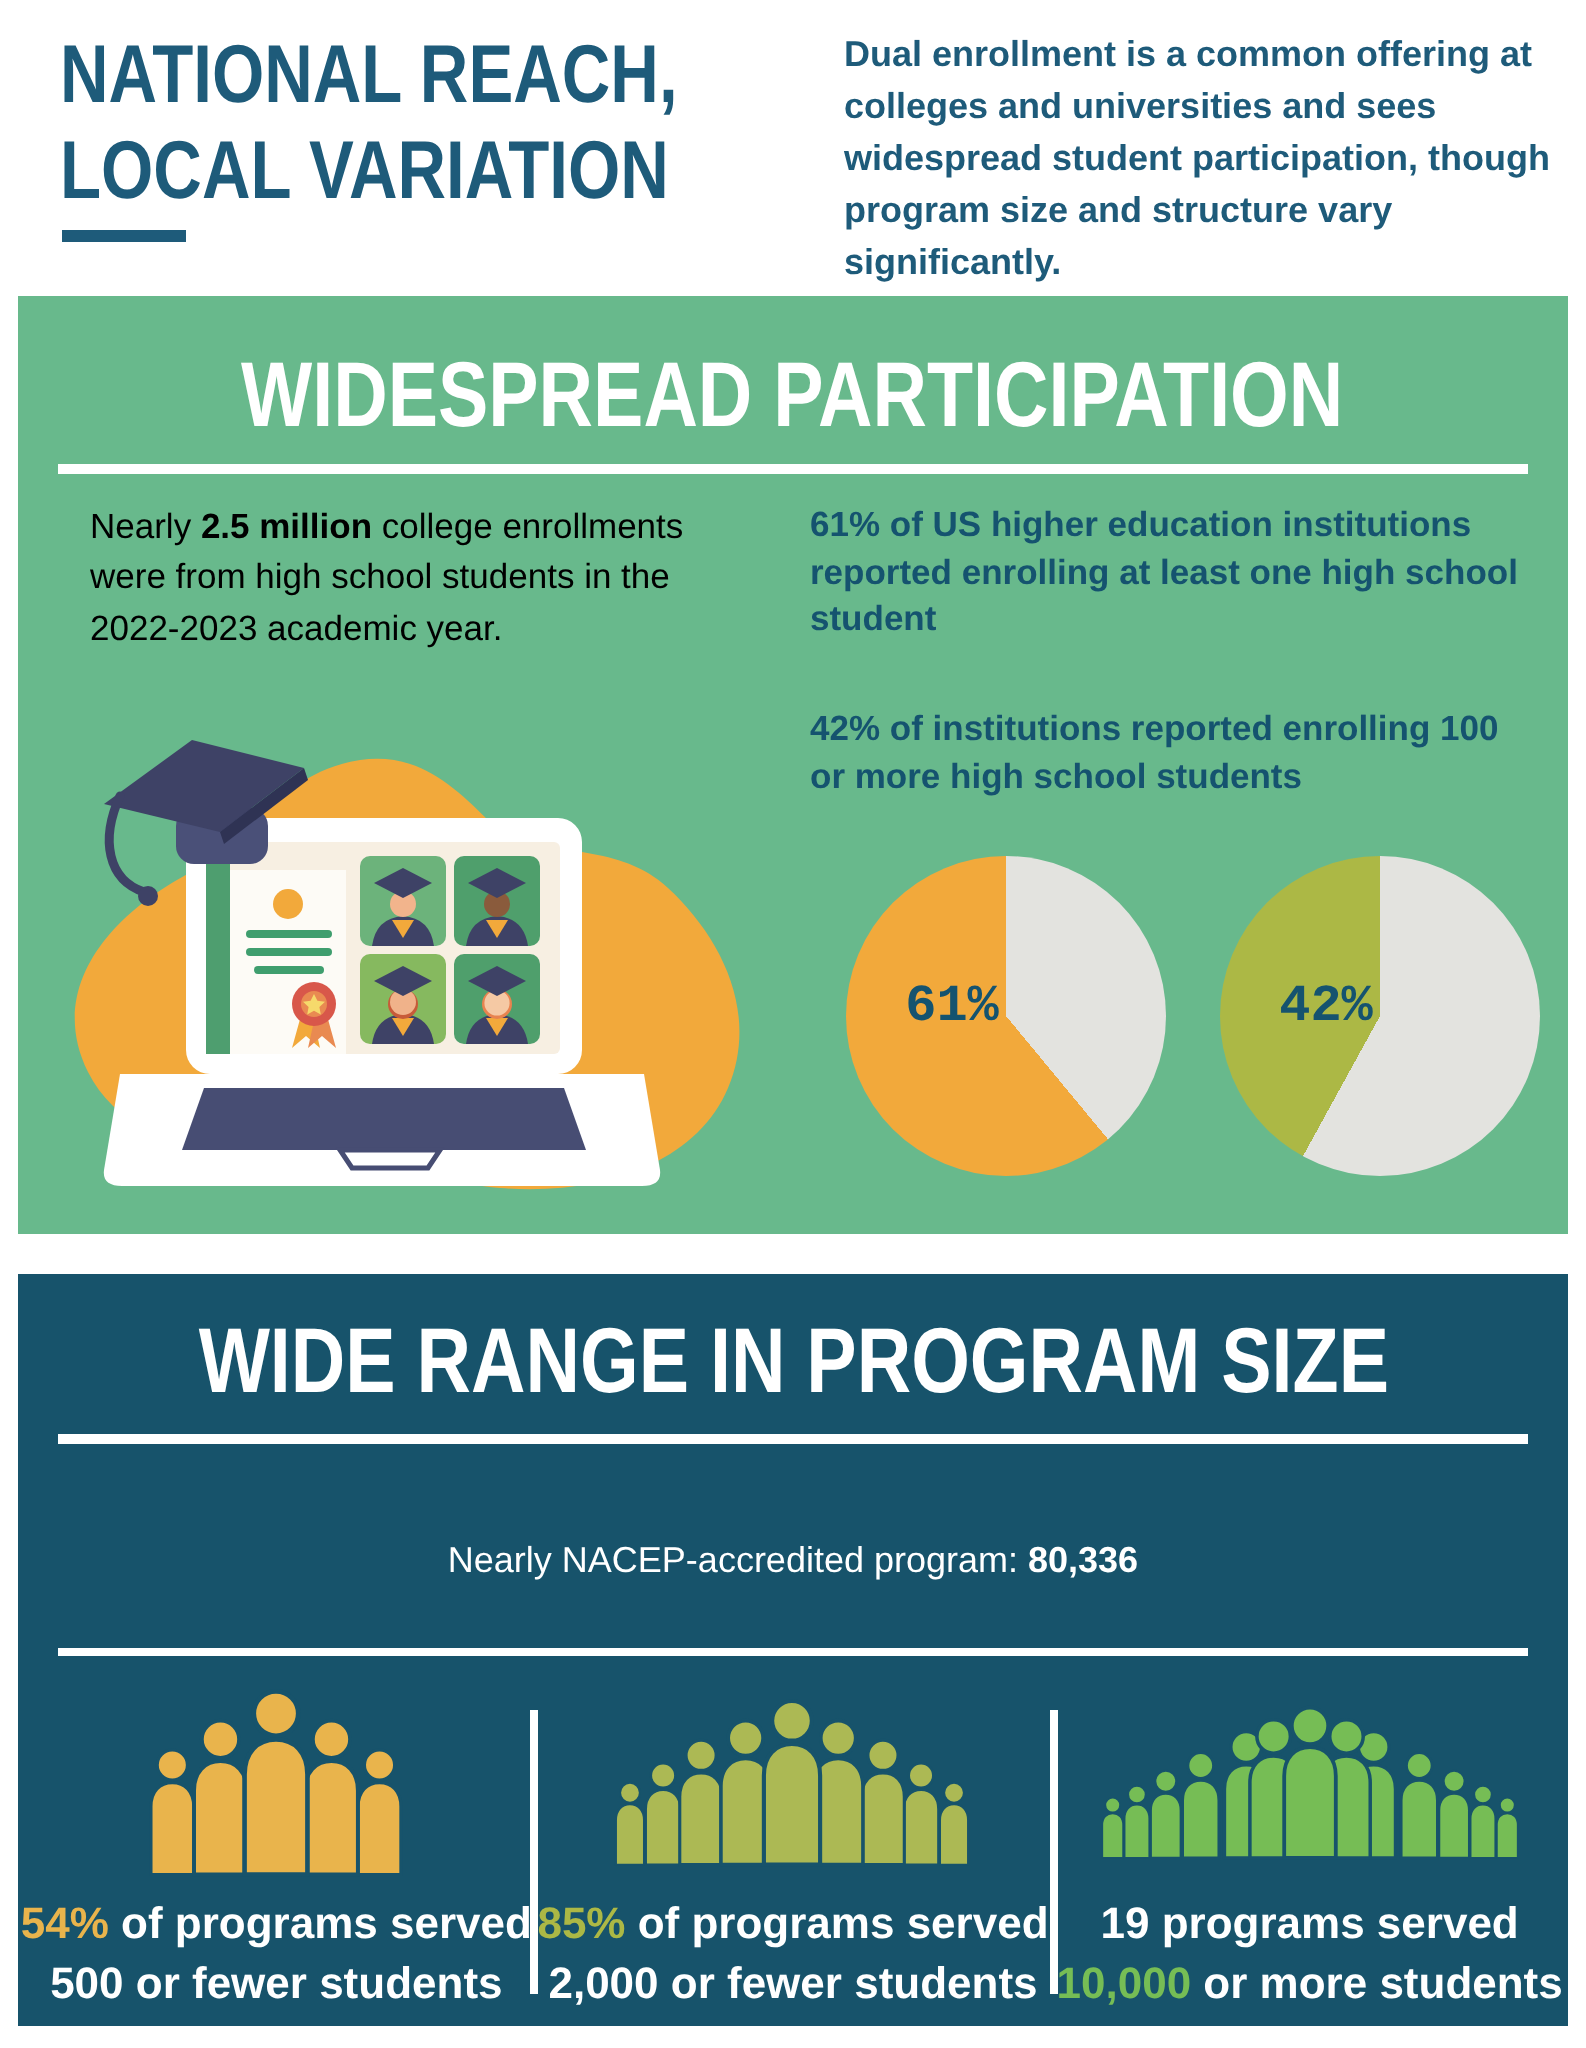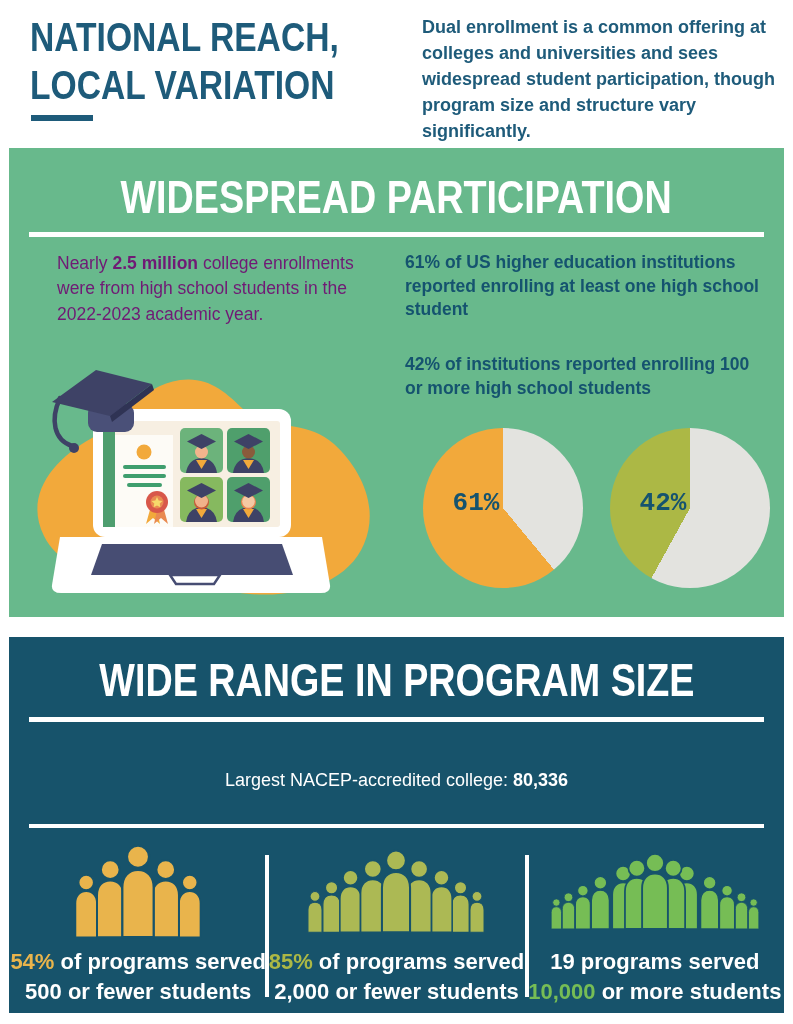--- a/index.html
+++ b/index.html
@@ -14,21 +14,21 @@
   .intro-text{position:absolute;left:422px;top:14px;width:360px;color:#1E5B7A;
     font-size:18px;font-weight:600;line-height:1.45;}
 
   
   .section-green{position:absolute;left:9px;top:148px;width:775px;height:469px;background:#68B98C;}
   .sec-heading{position:absolute;left:0;width:100%;text-align:center;color:#ffffff;font-weight:700;font-size:46px;}
   .sec-heading .condense{transform-origin:center center;}
   .green-heading{top:22px;}
   .rule{position:absolute;left:20px;right:20px;height:5px;background:#ffffff;}
   .green-rule{top:84px;}
-  .enroll-text{position:absolute;left:48px;top:103px;width:300px;color:#701a75;
+  .enroll-text{position:absolute;left:36px;top:103px;width:300px;color:#000000;
     font-size:17.5px;font-weight:500;line-height:1.45;}
   .enroll-text b{font-weight:700;}
   .stat{position:absolute;left:396px;width:360px;color:#15536F;font-weight:700;
     font-size:17.5px;line-height:1.35;}
   .stat-1{top:103px;}
   .stat-2{top:205px;}
   .illustration{position:absolute;left:21px;top:220px;width:360px;height:240px;}
   .pie{position:absolute;width:160px;height:160px;border-radius:50%;font-family:Liberation Mono, monospace;}
   .pie-1{left:414px;top:280px;background:conic-gradient(#E3E3DF 0 39%,#F2A93B 39% 100%);}
   .pie-2{left:601px;top:280px;background:conic-gradient(#E3E3DF 0 58%,#ACB845 58% 100%);}
@@ -154,21 +154,21 @@
     </div>
   </div>
 
   <div class="section-blue">
     <div class="sec-heading blue-heading">
       <span class="condense">WIDE RANGE IN PROGRAM SIZE</span>
     </div>
     <div class="rule blue-rule-1"></div>
 
     <div class="center-line largest-line">
-      <span>Largest NACEP-accredited college: </span><b>80,336</b>
+      <span>Nearly NACEP-accredited program: </span><b>80,336</b>
     </div>
 
     <div class="rule blue-rule-2"></div>
 
     <div class="cols">
 
       <div class="col">
         <svg class="crowd" viewBox="0 0 240 100" width="222" height="92" aria-hidden="true">
           <g fill="#E9B44C" stroke="#17536B" stroke-width="2.5">
             <g transform="translate(49,32) scale(.68)">

